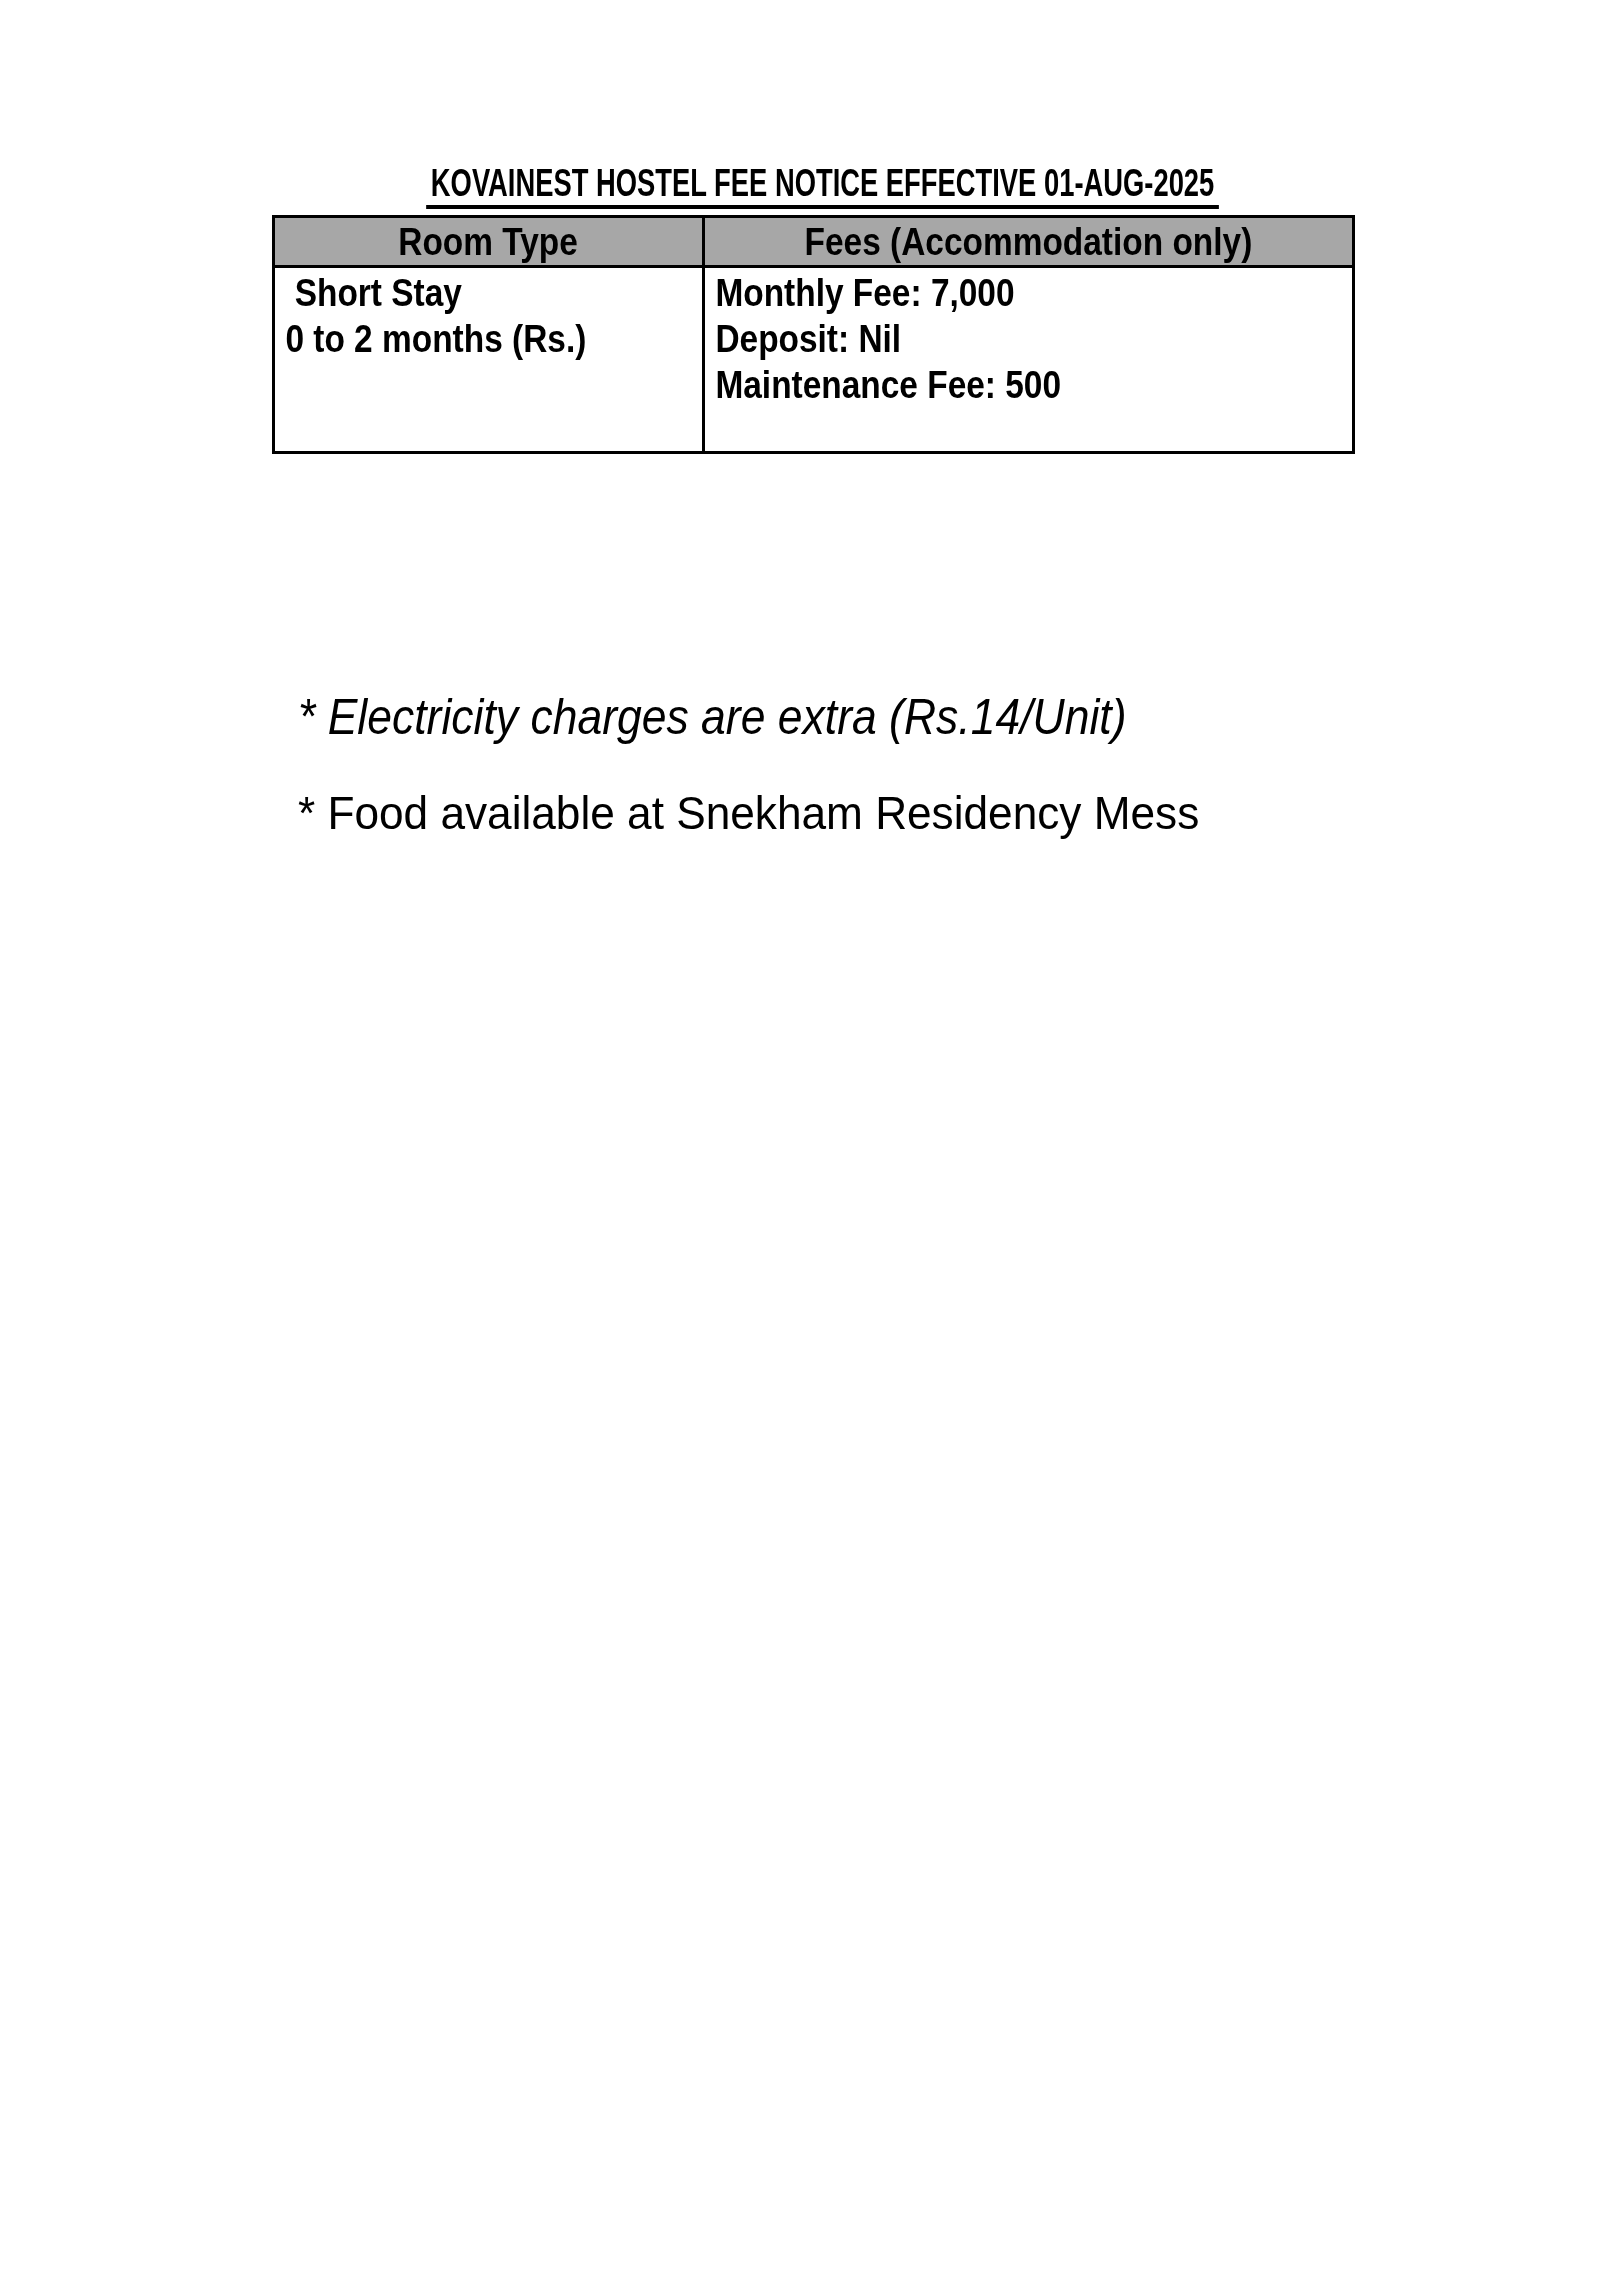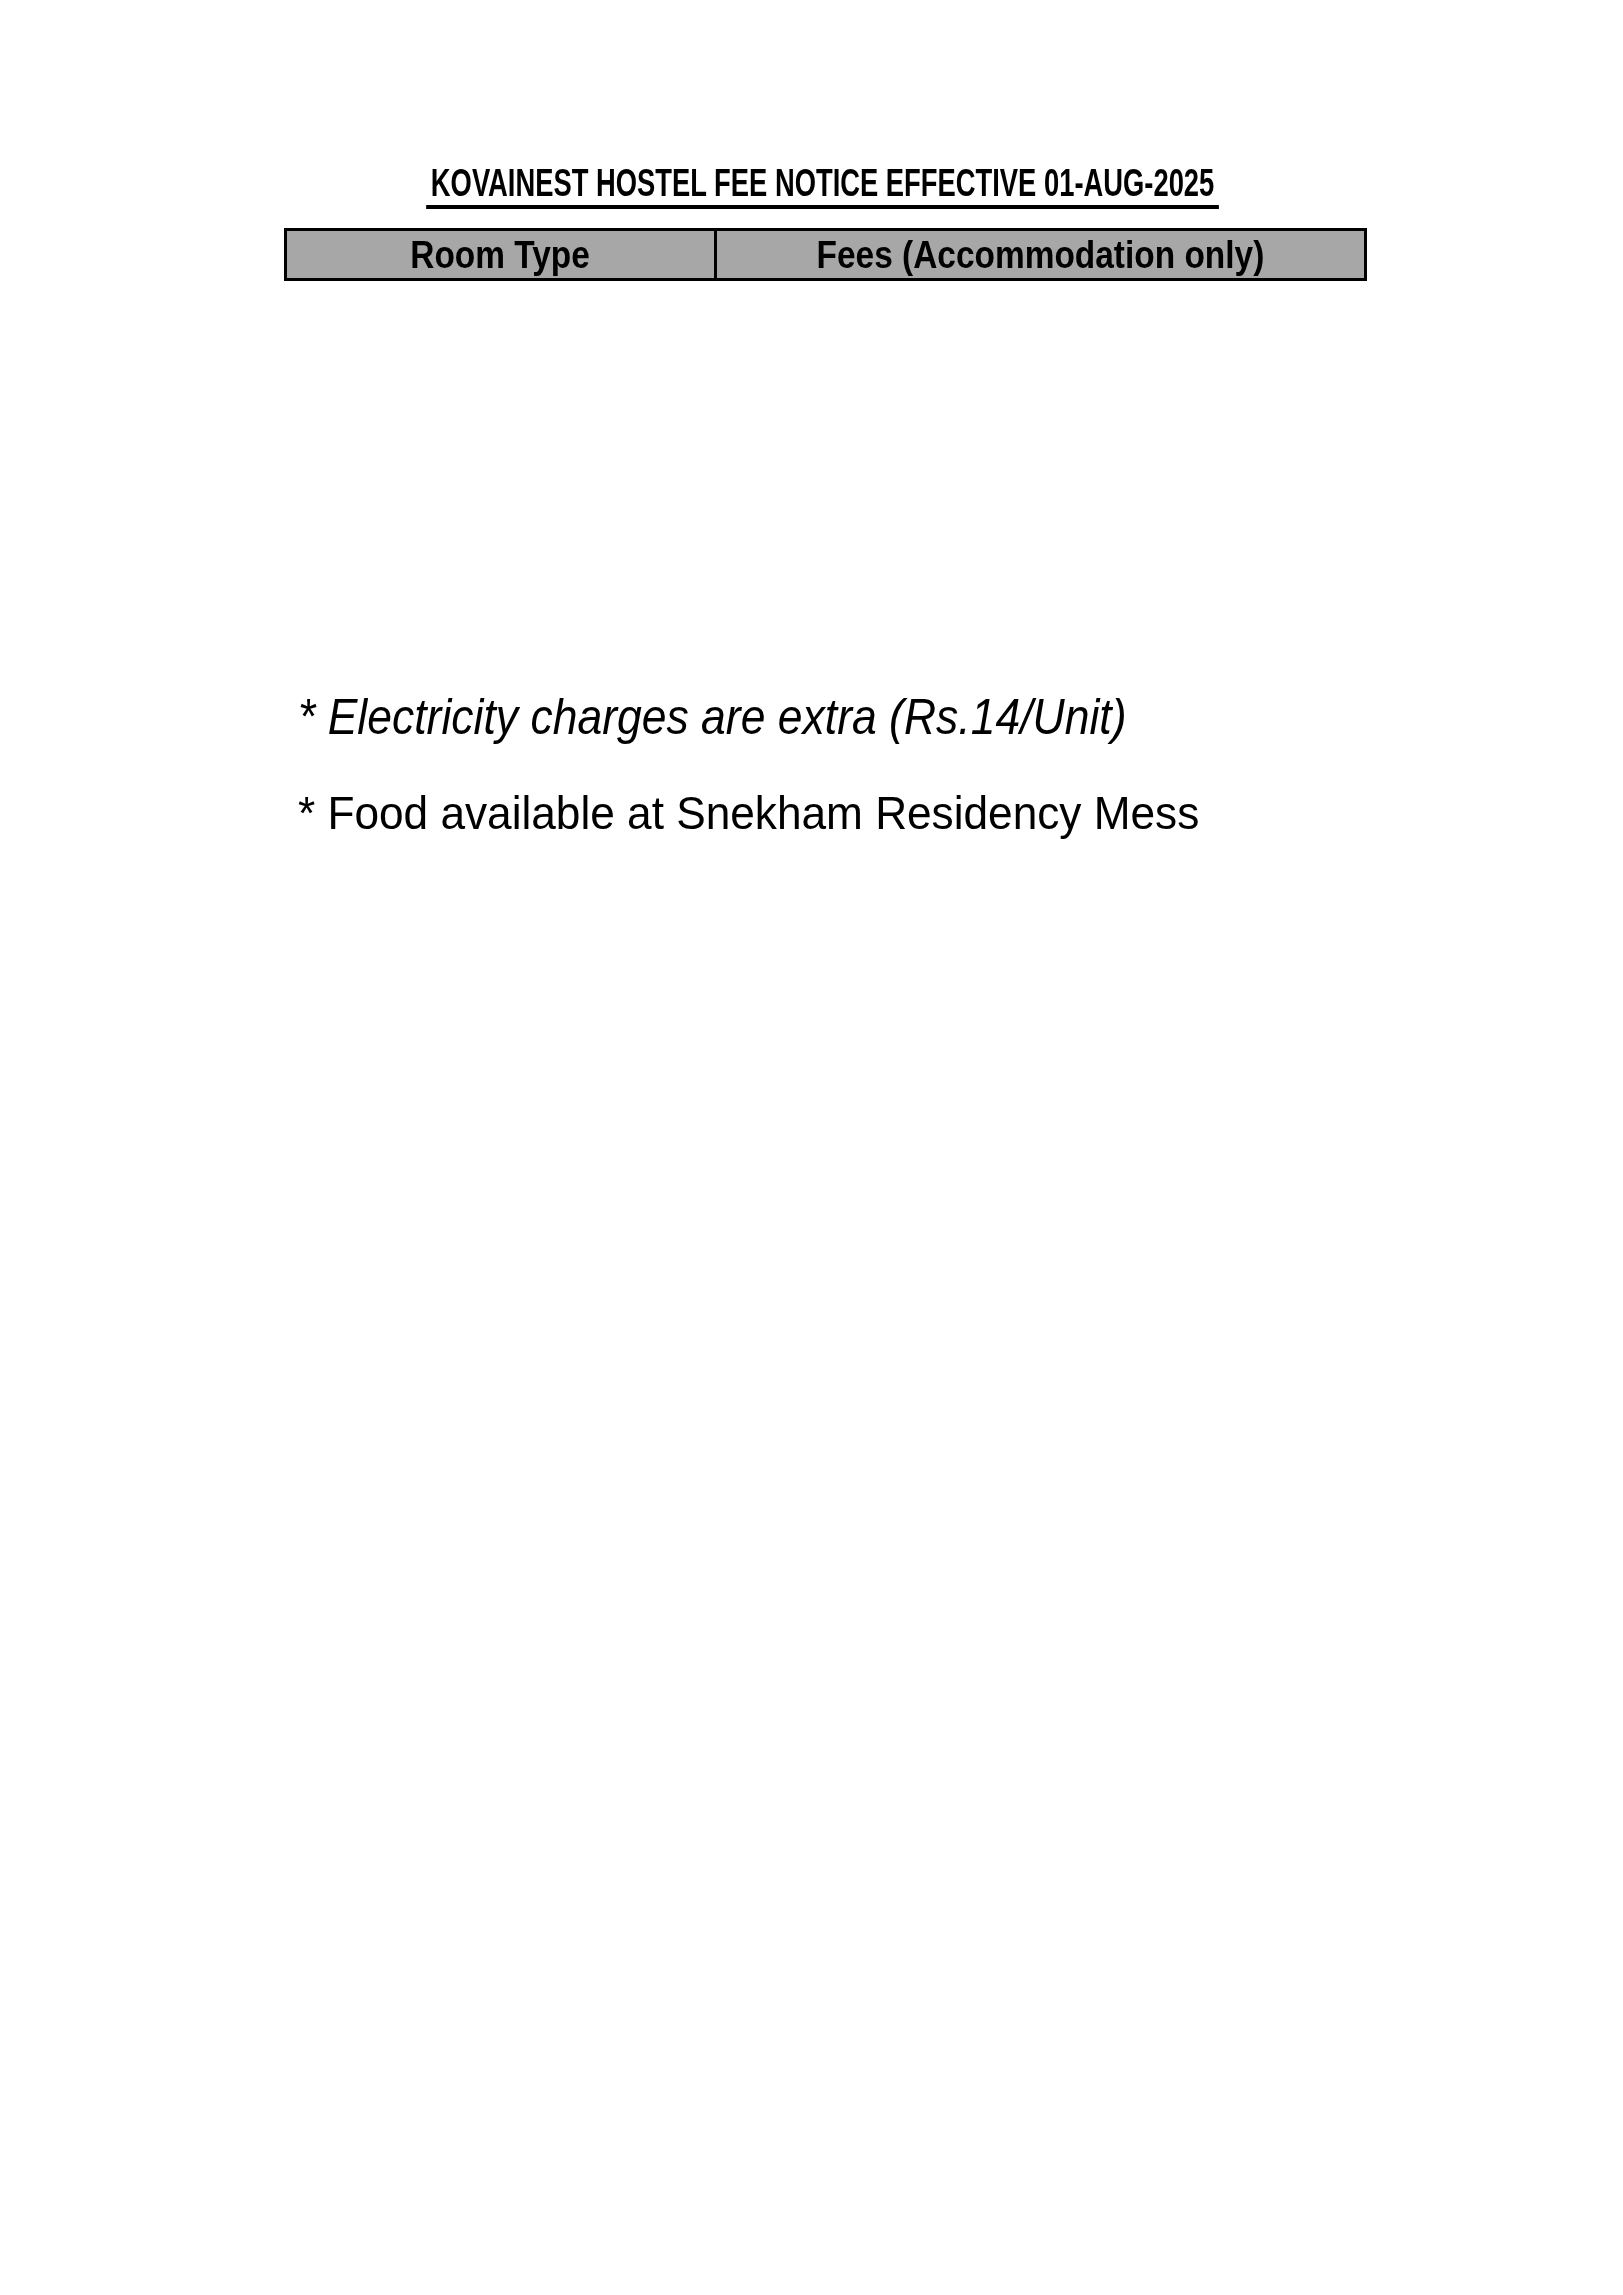--- a/index.html
+++ b/index.html
@@ -35,25 +35,24 @@
     padding: 0 6.5px 2.6px 6.5px;
     border-bottom: 4.6px solid #000000;
     transform: scaleX(0.72);
     transform-origin: center top;
   }
 
   
   table.fee-table {
     position: absolute;
     left: 272px;
-    top: 228px;
+    top: 215px;
     width: 1079px;
     border-collapse: collapse;
     table-layout: fixed;
-    margin-left: 12px;
   }
   .fee-table col.c1 { width: 430px; }
   .fee-table col.c2 { width: 650px; }
   .fee-table th, .fee-table td {
     border: 3.3px solid #000000;
     padding: 0;
     overflow: visible;
   }
   .fee-table th {
     height: 47px;
@@ -124,20 +123,31 @@
       <tr class="header-row">
         <th>
           <span class="th-text">Room Type</span>
         </th>
         <th>
           <span class="th-text">Fees (Accommodation only)</span>
         </th>
       </tr>
     </thead>
     <tbody>
+      <tr class="row-short-stay">
+        <td>
+          <div class="cell-text"> Short Stay
+0 to 2 months (Rs.)</div>
+        </td>
+        <td>
+          <div class="cell-text">Monthly Fee: 7,000
+Deposit: Nil
+Maintenance Fee: 500</div>
+        </td>
+      </tr>
     </tbody>
   </table>
 
   <div class="footnote footnote-italic">* Electricity charges are extra (Rs.14/Unit)</div>
 
   <div class="footnote footnote-normal">* Food available at Snekham Residency Mess</div>
 
 </div>
 
 

